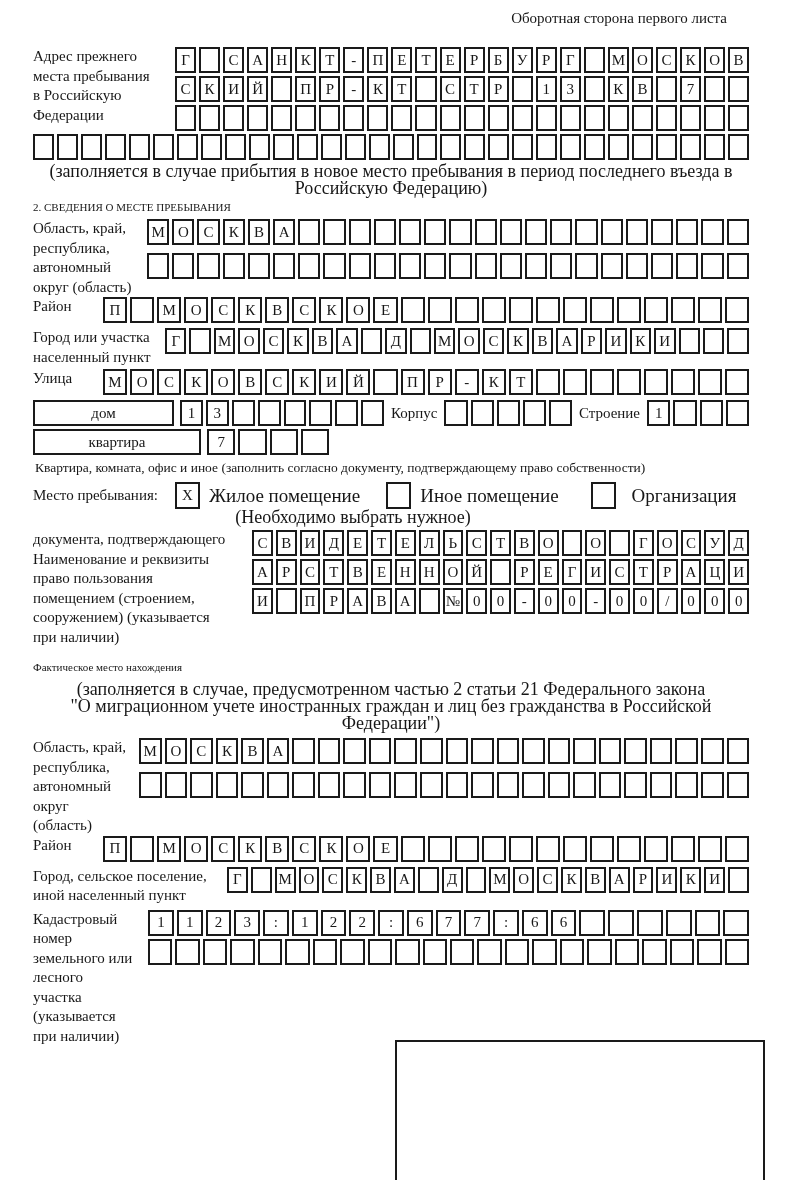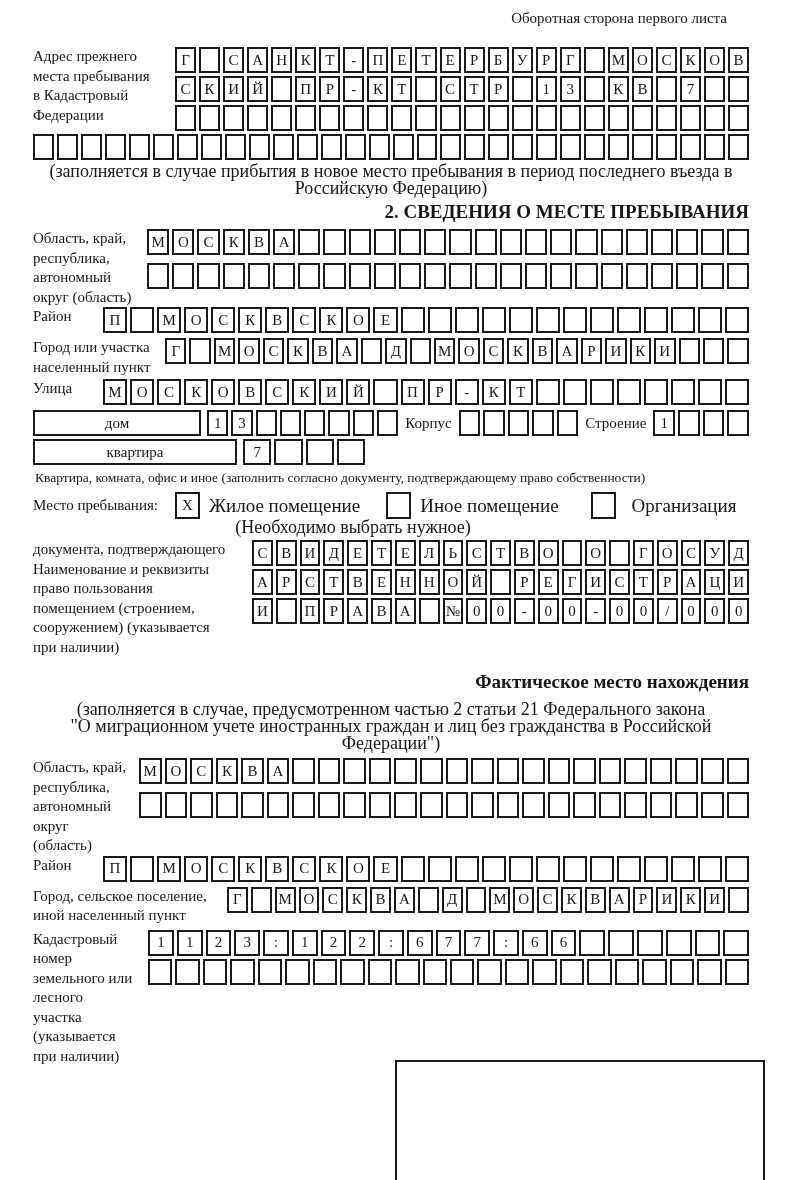--- a/index.html
+++ b/index.html
@@ -9,21 +9,21 @@
   .hdr{text-align:right;font-size:15px;padding-right:22px;}
   .field{display:flex;align-items:flex-start;}
   .lbl{flex:none;font-size:15px;line-height:19.5px;}
   .rows{flex:1;min-width:0;}
   .cells{display:flex;gap:3px;flex:1;min-width:0;margin-bottom:3px;}
   .cells .cell{flex:1 1 0;height:26px;border:2px solid #1a1a1a;box-sizing:border-box;
        display:flex;align-items:center;justify-content:center;font-size:15px;line-height:1;
        background:#fff;min-width:0;}
   .note{font-size:18px;text-align:center;line-height:17px;}
   .note-left{font-size:13.5px;text-align:left;line-height:17px;margin:1px 0 3px 2px;}
-  .title{font-weight:bold;font-size:19px;text-align:right;}
+  .title{font-weight:normal;font-size:11px;text-align:left;}
   .box-label{border:2px solid #1a1a1a;height:26px;box-sizing:border-box;display:flex;
        align-items:center;justify-content:center;font-size:15px;background:#fff;}
   .inline-lbl{font-size:15px;line-height:26px;white-space:nowrap;flex:none;padding:0 7px;}
   .cb{flex:none;width:25px;height:27px;border:2px solid #1a1a1a;box-sizing:border-box;
        display:flex;align-items:center;justify-content:center;font-size:15px;}
   .mesto{display:flex;align-items:center;margin-top:6px;}
   .mesto .opt{font-size:19px;white-space:nowrap;}
   .stamp{width:370px;height:176px;border:2px solid #1a1a1a;box-sizing:border-box;
        margin-left:362px;margin-top:-6px;background:#fff;}
   .mt2{margin-top:2px}.mt4{margin-top:4px}.mt6{margin-top:6px}.mt8{margin-top:8px}
@@ -33,21 +33,21 @@
 <body>
 
 <div class="page">
 
   <div class="hdr">Оборотная сторона первого листа</div>
 
   <div class="field mt20">
     <div class="lbl" style="flex-basis:142px">
       <div>Адрес прежнего</div>
       <div>места пребывания</div>
-      <div>в Кадастровый</div>
+      <div>в Российскую</div>
       <div>Федерации</div>
     </div>
     <div class="rows">
       <div class="cells">
           <span class="cell">Г</span>
           <span class="cell"></span>
           <span class="cell">С</span>
           <span class="cell">А</span>
           <span class="cell">Н</span>
           <span class="cell">К</span>
@@ -310,21 +310,21 @@
         <span class="cell"></span>
         <span class="cell"></span>
         <span class="cell"></span>
         <span class="cell"></span>
         <span class="cell"></span>
         <span class="cell"></span>
       </div>
   </div>
 
   <div class="field mt2">
-    <div class="box-label" style="width:168px;flex:none">дом</div>
+    <div class="box-label" style="width:141px;flex:none">дом</div>
     <div class="cells" style="flex-grow:8;flex-basis:0;margin-left:6px">
         <span class="cell">1</span>
         <span class="cell">3</span>
         <span class="cell"></span>
         <span class="cell"></span>
         <span class="cell"></span>
         <span class="cell"></span>
         <span class="cell"></span>
         <span class="cell"></span>
       </div>
@@ -339,21 +339,21 @@
     <div class="inline-lbl">Строение</div>
     <div class="cells" style="flex-grow:4;flex-basis:0">
         <span class="cell">1</span>
         <span class="cell"></span>
         <span class="cell"></span>
         <span class="cell"></span>
       </div>
   </div>
 
   <div class="field">
-    <div class="box-label" style="width:204px;flex:none">квартира</div>
+    <div class="box-label" style="width:168px;flex:none">квартира</div>
     <div class="cells" style="flex:none;width:122px;margin-left:6px">
         <span class="cell">7</span>
         <span class="cell"></span>
         <span class="cell"></span>
         <span class="cell"></span>
       </div>
   </div>
   <div class="note-left">Квартира, комната, офис и иное (заполнить согласно документу, подтверждающему право собственности)</div>
 
   <div class="mesto">

